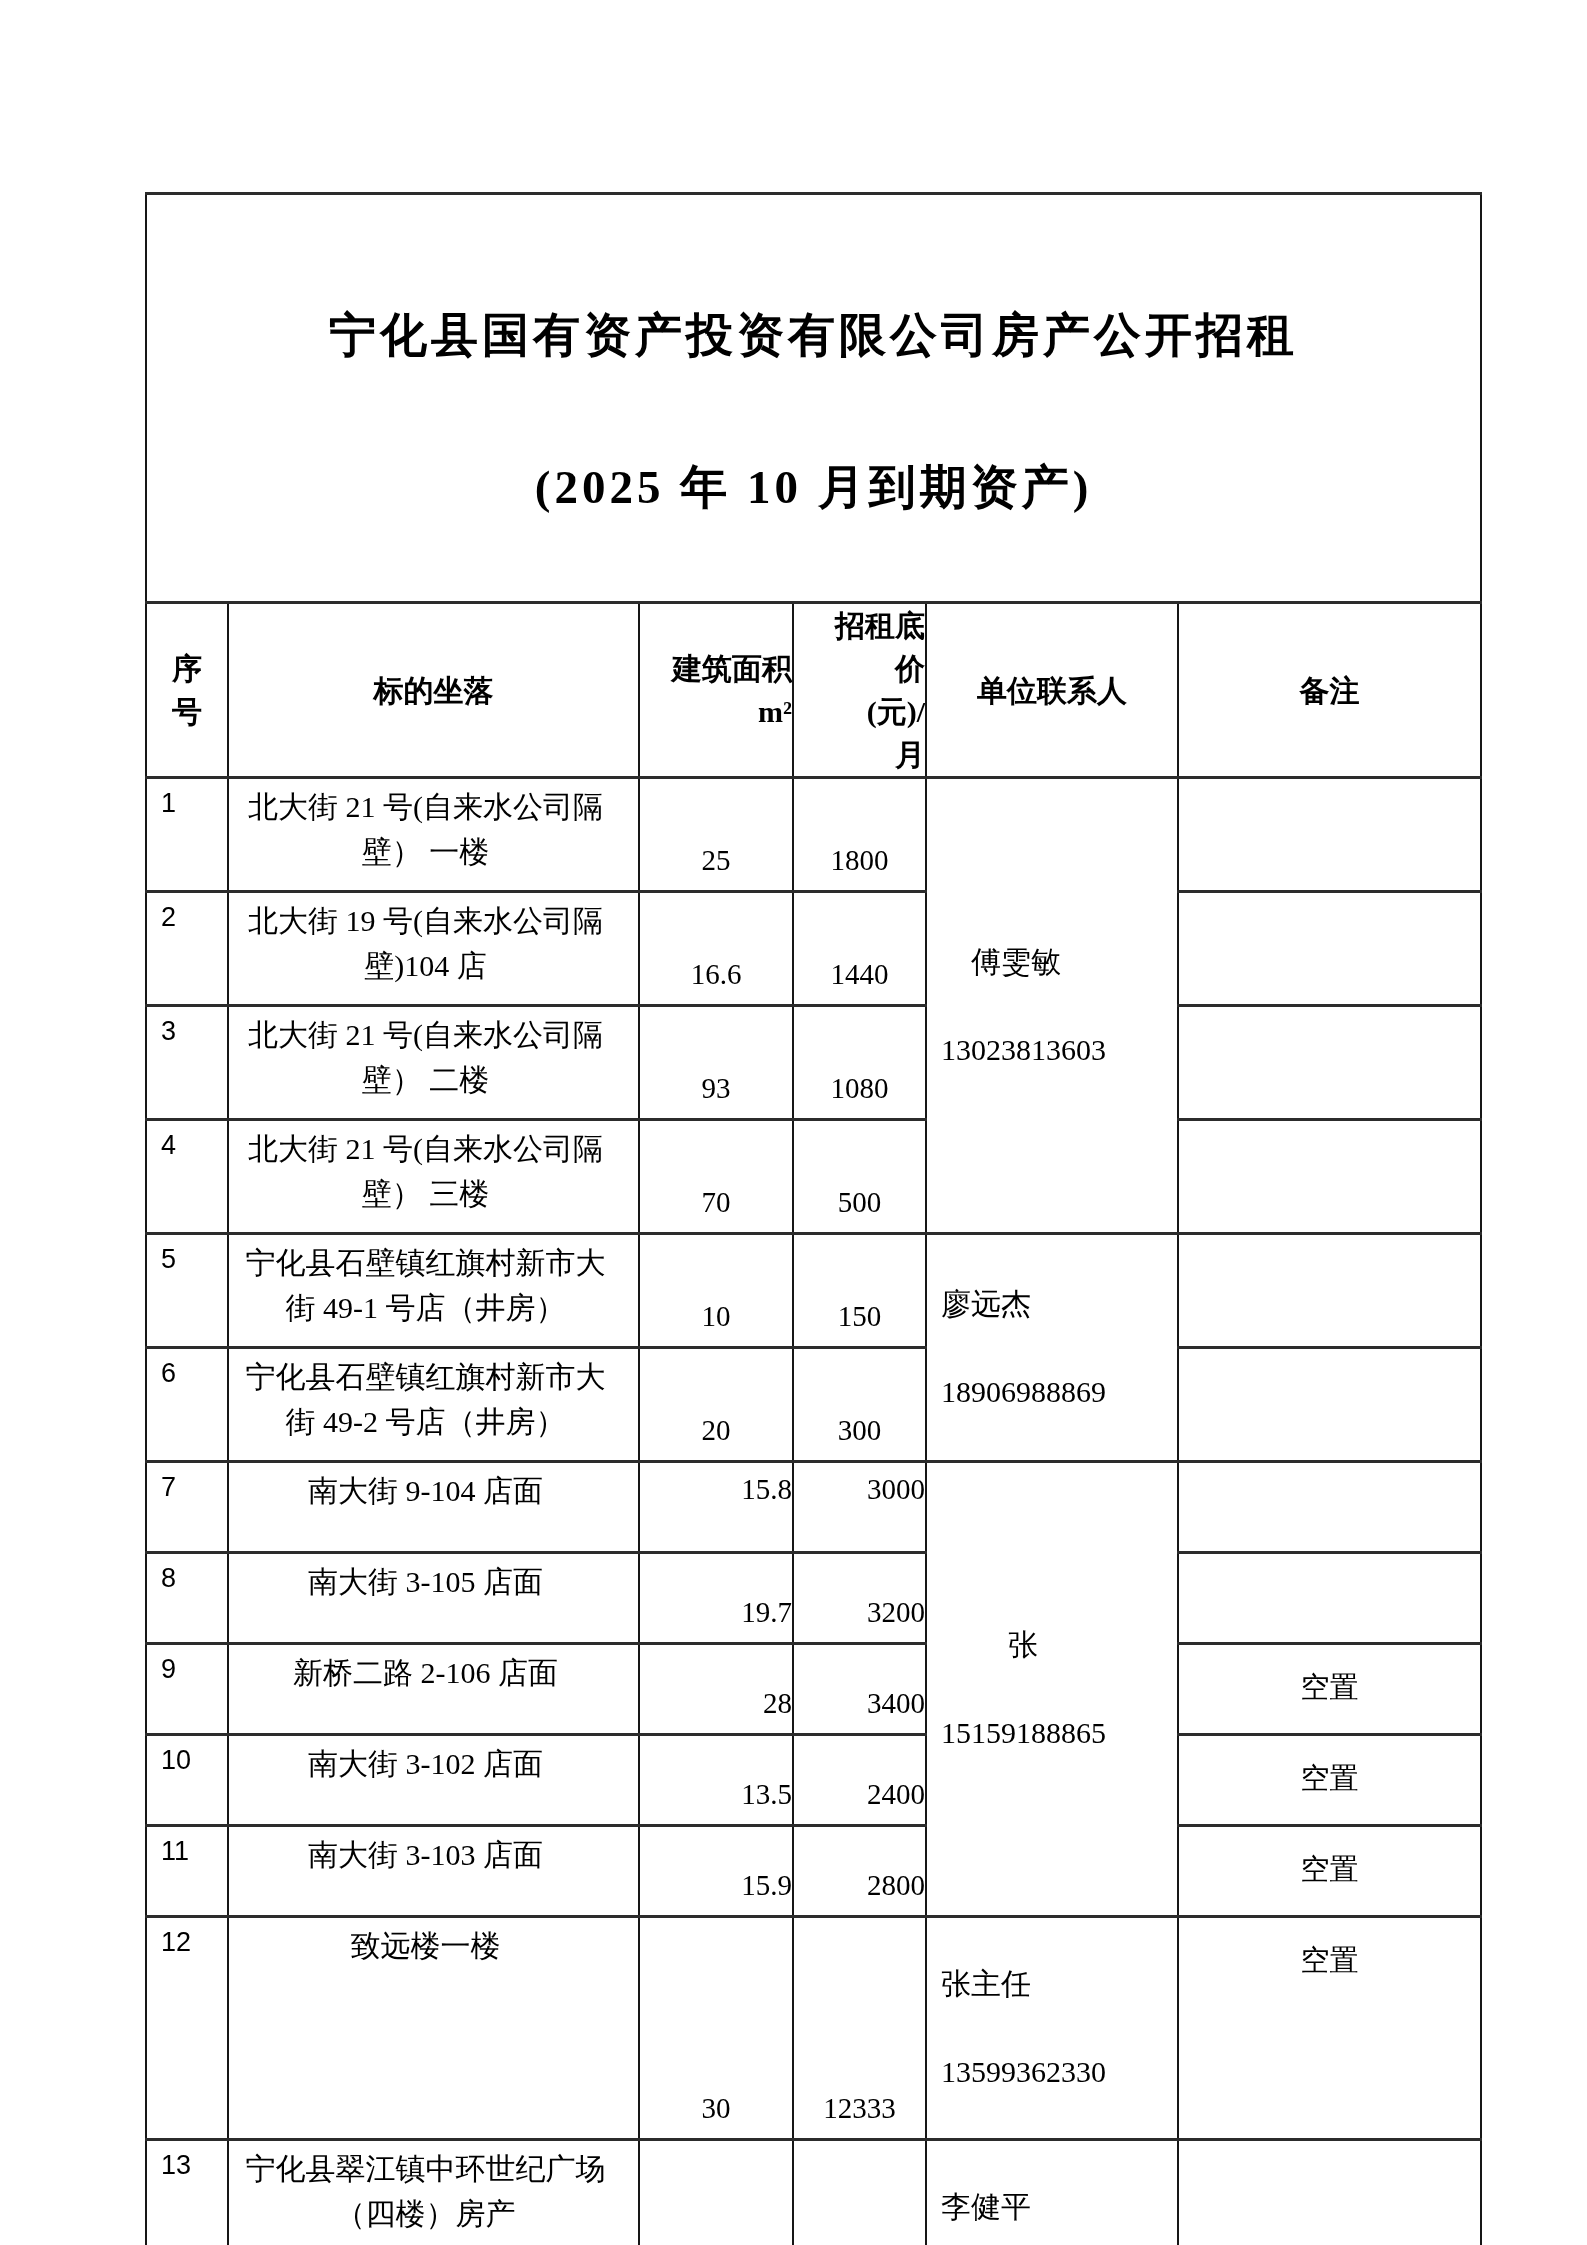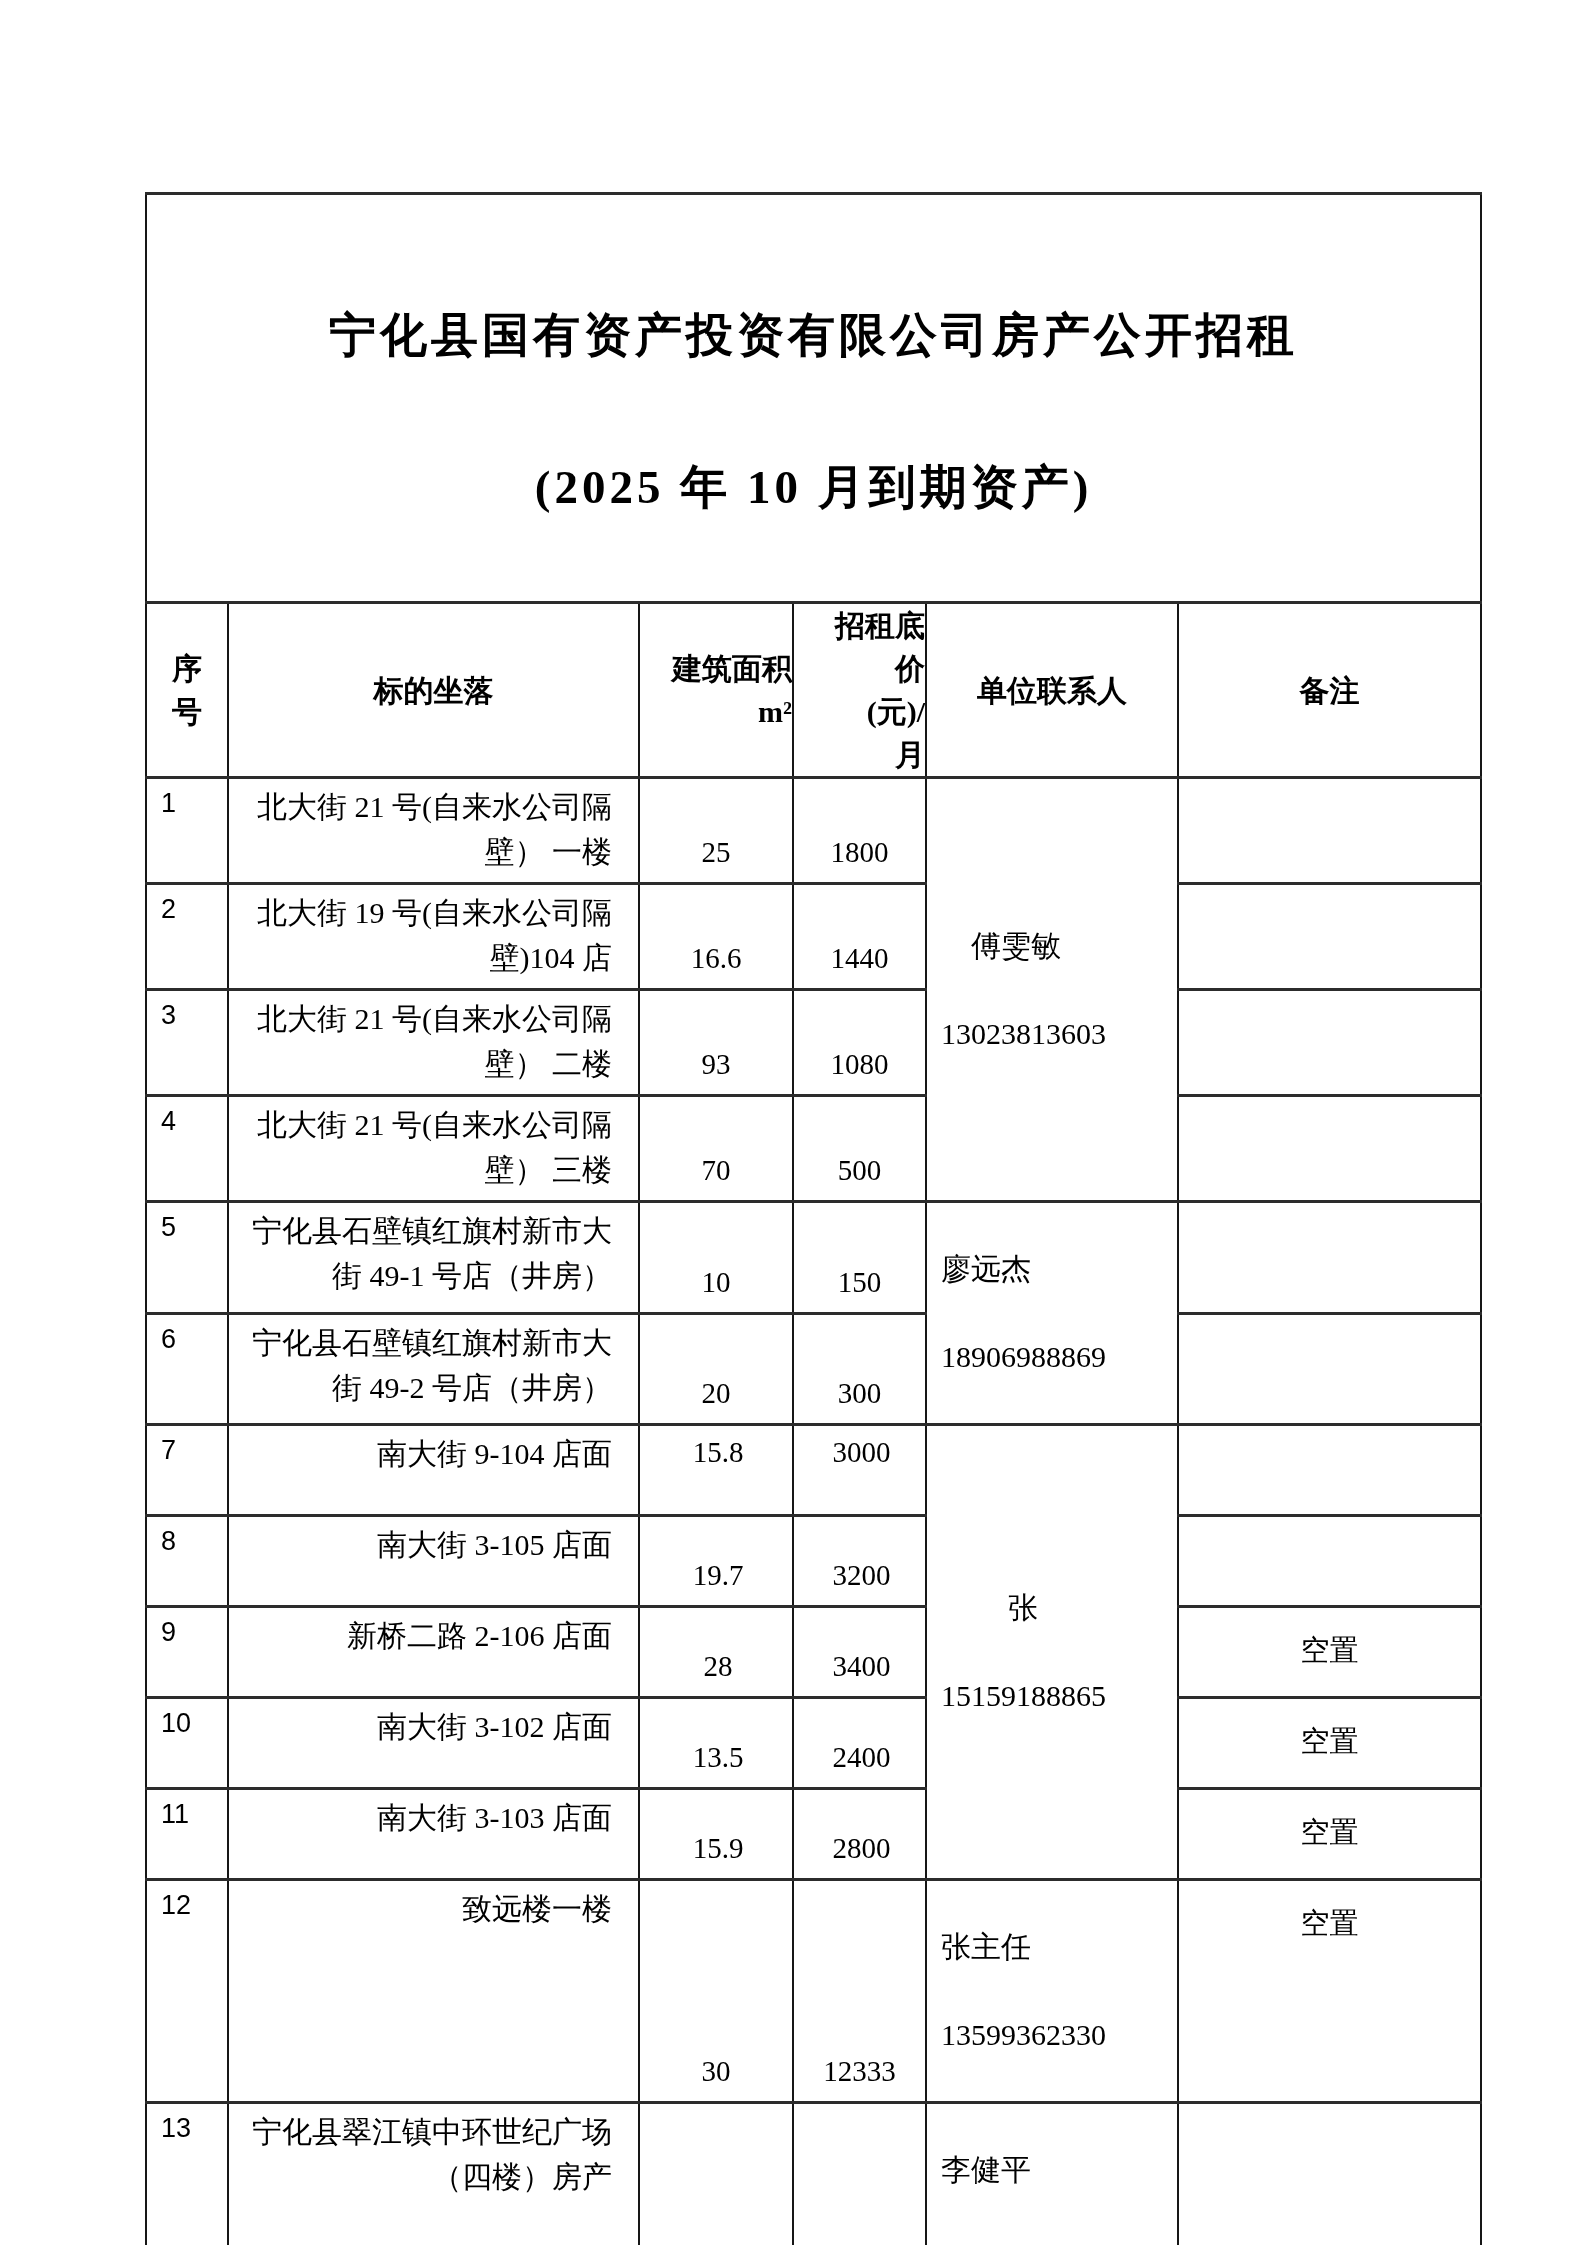--- a/index.html
+++ b/index.html
@@ -27,25 +27,25 @@
   tr.hdr{height:169px;}
   tr.hdr th{font-weight:bold;font-size:30px;line-height:43px;vertical-align:middle;}
   .h1,.h2,.h5,.h6{text-align:center;}
   .h3,.h4{text-align:right;padding-left:21px;}
   
   tr.r{height:91px;}
   td.c1{
     font-family:"Liberation Sans","DejaVu Sans",sans-serif;
     font-size:27px;padding:9px 0 0 14px;text-align:left;
   }
-  td.c2{font-size:30px;line-height:45px;padding:5px 26px 8px 10px;text-align:right;}
+  td.c2{font-size:30px;line-height:45px;padding:5px 26px 16px 10px;text-align:center;}
   td.num{font-size:29px;line-height:38px;vertical-align:bottom;padding-bottom:11px;}
   td.num.vtop{vertical-align:top;padding-top:7px;padding-bottom:0;}
   .nc{text-align:center;}
-  .nl{text-align:center;padding-left:4px;}
+  .nl{text-align:right;padding-left:4px;}
   td.c5{vertical-align:middle;font-size:30px;line-height:44px;padding-left:14px;text-align:left;}
   .cname.ind30{padding-left:30px;font-family:Liberation Serif, serif;}
   .cname.ind67{padding-left:67px;}
   td.c6{font-size:29px;line-height:44px;text-align:center;padding-top:20px;}
 </style>
 </head>
 <body>
 
 <table class="rental">
   <colgroup>

